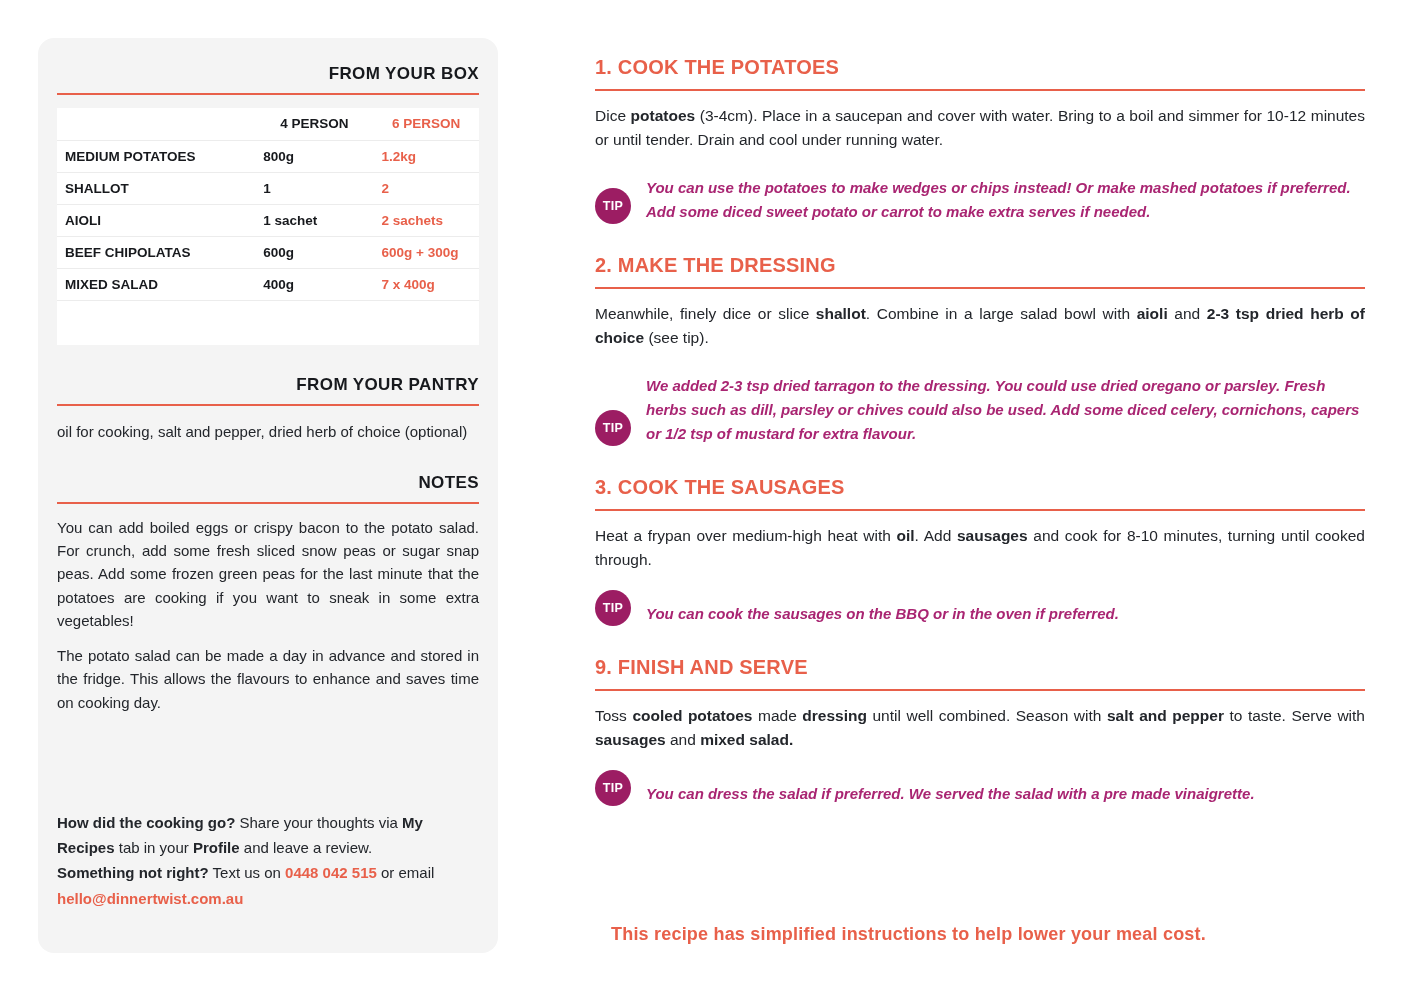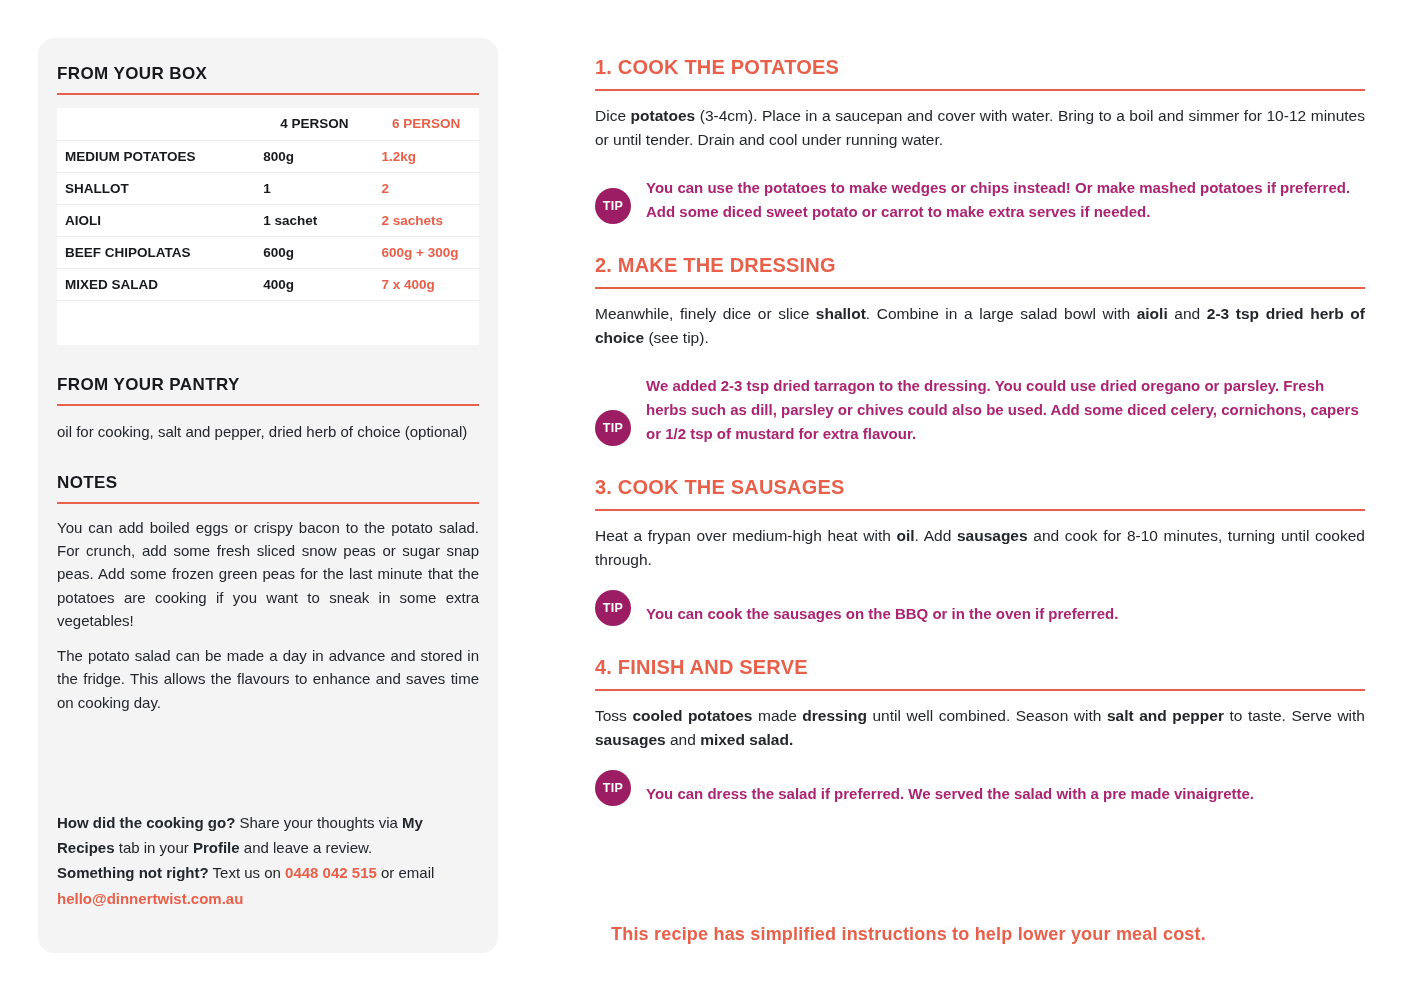--- a/index.html
+++ b/index.html
@@ -18,21 +18,21 @@
   .page{position:relative;width:1403px;height:992px;overflow:hidden;}
 
   
   .sidebar{
     position:absolute;left:38px;top:38px;width:460px;height:915px;
     background:var(--sidebar-bg);border-radius:16px;
     padding:26px 19px 0 19px;
   }
   .side-h{
     margin:0;font-size:17px;font-weight:bold;letter-spacing:.4px;
-    color:#17191D;padding-bottom:9px;border-bottom:2px solid var(--accent);
+    color:#17191D;padding-bottom:9px;border-bottom:2px solid var(--accent);text-align:right;
   }
   .table-card{margin-top:13px;background:#ffffff;padding-bottom:44px;}
   table.box-table{
     width:100%;border-collapse:collapse;
     font-size:13.5px;font-weight:bold;color:#17191D;
   }
   .box-table th,.box-table td{height:32px;padding:0 8px;white-space:nowrap;}
   .box-table tr{border-bottom:1px solid #ECECEC;}
   .c-item{text-align:left;width:47%;}
   .c-p4{width:28%;}
@@ -61,21 +61,21 @@
     margin:13px 0 0;font-size:15.5px;line-height:1.55;
     text-align:justify;color:var(--text);
   }
   .tip{display:flex;gap:15px;margin-top:18px;align-items:flex-end;}
   .tip-badge{
     width:36px;height:36px;min-width:36px;border-radius:50%;
     background:var(--tip-badge);color:#ffffff;font-size:12.5px;font-weight:bold;
     display:flex;align-items:center;justify-content:center;letter-spacing:.3px;
   }
   .tip-text{
-    font-size:15px;font-weight:bold;
+    font-size:15px;font-weight:bold;font-style:italic;
     color:var(--tip-text);line-height:1.6;margin-top:6px;
   }
   .recipe-footer{
     position:absolute;left:16px;top:868px;margin:0;width:770px;
     color:var(--accent);font-size:18px;font-weight:bold;letter-spacing:.2px;
   }
 </style>
 </head>
 <body>
 
@@ -155,21 +155,21 @@
         </section>
         <section class="step">
           <h2 class="step-title">3. COOK THE SAUSAGES</h2>
           <p class="step-body"><span>Heat a frypan over medium-high heat with </span><span class="b">oil</span><span>. Add </span><span class="b">sausages</span><span> and cook for 8-10 minutes, turning until cooked through.</span></p>
           <div class="tip">
             <div class="tip-badge">TIP</div>
             <div class="tip-text">You can cook the sausages on the BBQ or in the oven if preferred.</div>
           </div>
         </section>
         <section class="step">
-          <h2 class="step-title">4. FINISH AND SERVE</h2>
+          <h2 class="step-title">9. FINISH AND SERVE</h2>
           <p class="step-body"><span>Toss </span><span class="b">cooled potatoes</span><span> made </span><span class="b">dressing</span><span> until well combined. Season with </span><span class="b">salt and pepper</span><span> to taste. Serve with </span><span class="b">sausages</span><span> and </span><span class="b">mixed salad.</span></p>
           <div class="tip">
             <div class="tip-badge">TIP</div>
             <div class="tip-text">You can dress the salad if preferred. We served the salad with a pre made vinaigrette.</div>
           </div>
         </section>
       </div>
     <p class="recipe-footer">This recipe has simplified instructions to help lower your meal cost.</p>
   </main>
 

